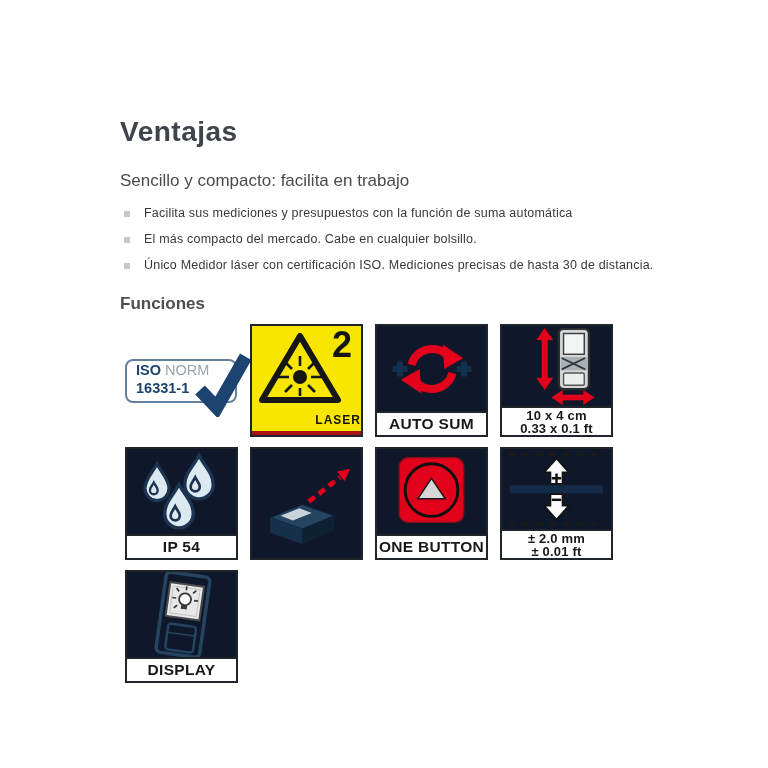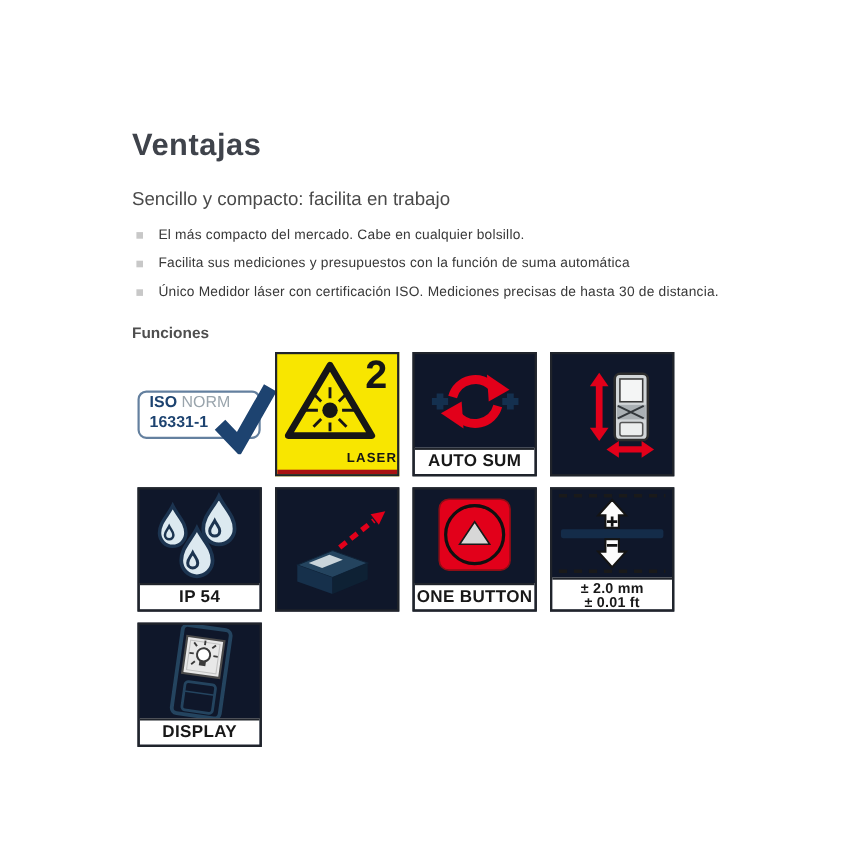--- a/index.html
+++ b/index.html
@@ -7,21 +7,21 @@
   .content { position:absolute; left:120px; top:116px; width:545px; }
 
   .page-title { font-size:28px; font-weight:700; letter-spacing:0.5px; color:#3f434b; }
   .subtitle   { margin-top:23px; font-size:17px; font-weight:400; color:#4a4a4a; }
 
   .bullets { margin-top:9px; list-style:none; }
   .bullets li { display:flex; align-items:flex-start; padding:6px 0; }
   .bullet-square { flex:0 0 auto; width:6px; height:6px; background:#c8c8c8; margin:5px 14px 0 4px; }
   .bullet-text { font-size:12.5px; color:#383838; letter-spacing:0.2px; line-height:14px; }
 
-  .functions-heading { margin-top:16px; font-size:14px; color:#4e4e4e; }
+  .functions-heading { margin-top:16px; font-size:17px; color:#4e4e4e; }
 
   .tile-grid { margin-top:10px; margin-left:5px; display:grid;
                grid-template-columns:repeat(4,113px); grid-auto-rows:113px; gap:10px 12px; }
 
   .tile { border:2px solid #20242b; background:#0f172a; display:flex; flex-direction:column; overflow:hidden; }
   .tile-art { flex:1 1 auto; position:relative; display:flex; align-items:center; justify-content:center; overflow:hidden; }
   .tile-label { flex:0 0 24px; background:#ffffff; border-top:2px solid #20242b;
                 display:flex; align-items:center; justify-content:center;
                 font-size:15.5px; font-weight:bold; color:#181818; letter-spacing:0.3px; }
   .tile-label.two-line { flex-basis:29px; flex-direction:column; font-size:13px; line-height:13px; letter-spacing:0.2px; }
@@ -46,25 +46,25 @@
 <body>
 
 <div class="content">
 
   <h1 class="page-title">Ventajas</h1>
   <h2 class="subtitle">Sencillo y compacto: facilita en trabajo</h2>
 
   <ul class="bullets">
     <li>
       <span class="bullet-square"></span>
-      <span class="bullet-text">El más compacto del mercado. Cabe en cualquier bolsillo.</span>
+      <span class="bullet-text">Facilita sus mediciones y presupuestos con la función de suma automática</span>
     </li>
     <li>
       <span class="bullet-square"></span>
-      <span class="bullet-text">Facilita sus mediciones y presupuestos con la función de suma automática</span>
+      <span class="bullet-text">El más compacto del mercado. Cabe en cualquier bolsillo.</span>
     </li>
     <li>
       <span class="bullet-square"></span>
       <span class="bullet-text">Único Medidor láser con certificación ISO. Mediciones precisas de hasta 30 de distancia.</span>
     </li>
   </ul>
 
   <h3 class="functions-heading">Funciones</h3>
 
   <div class="tile-grid">
@@ -128,20 +128,24 @@
           <line x1="85" y1="34" x2="60" y2="46" stroke="#33383c" stroke-width="2"></line>
           <rect x="62" y="50" width="22" height="13" rx="2" fill="#eceeee" stroke="#555555" stroke-width="1.5"></rect>
           <line x1="42" y1="13" x2="42" y2="57" stroke="#e2001a" stroke-width="6.5"></line>
           <polygon points="42,2 33,15 51,15" fill="#e2001a"></polygon>
           <polygon points="42,68 33,55 51,55" fill="#e2001a"></polygon>
           <line x1="59" y1="76" x2="85" y2="76" stroke="#e2001a" stroke-width="6"></line>
           <polygon points="49,76 61,68 61,84" fill="#e2001a"></polygon>
           <polygon points="95,76 83,68 83,84" fill="#e2001a"></polygon>
         </svg>
       </div>
+      <div class="tile-label two-line">
+        <span>10 x 4 cm</span>
+        <span>0.33 x 0.1 ft</span>
+      </div>
     </div>
 
     <div class="tile">
       <div class="tile-art">
         <svg width="109" height="85" viewBox="0 0 109 85">
           <g fill="#dce9f0" stroke="#1c3450">
             <g transform="translate(30,34) scale(0.8)">
               <path d="M0 -24 C -6 -12 -15 -5 -15 7 A 15 15 0 0 0 15 7 C 15 -5 6 -12 0 -24 Z" stroke-width="4"></path>
               <path d="M0 -24 C -6 -12 -15 -5 -15 7 A 15 15 0 0 0 15 7 C 15 -5 6 -12 0 -24 Z" transform="translate(-4,7) scale(0.32)" fill="none" stroke-width="9"></path>
             </g>

